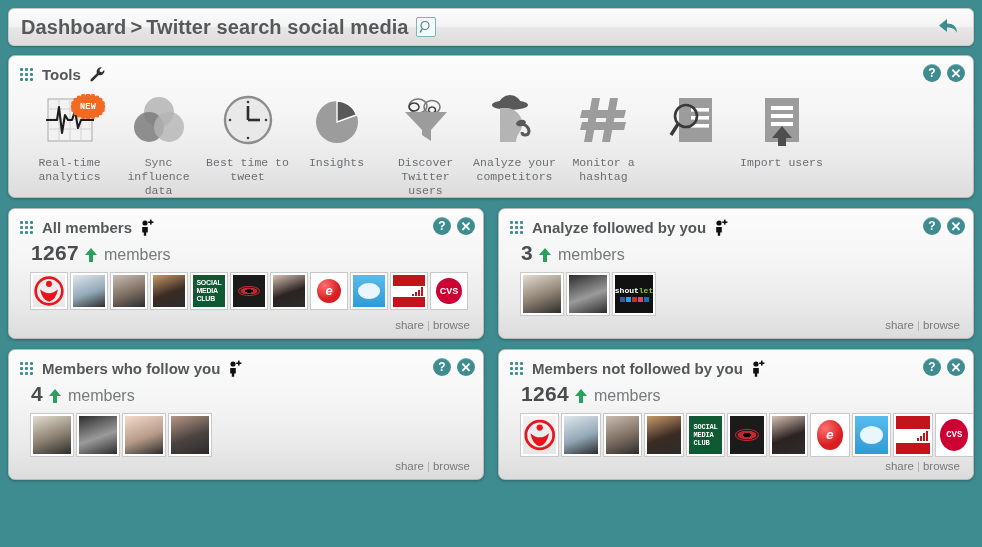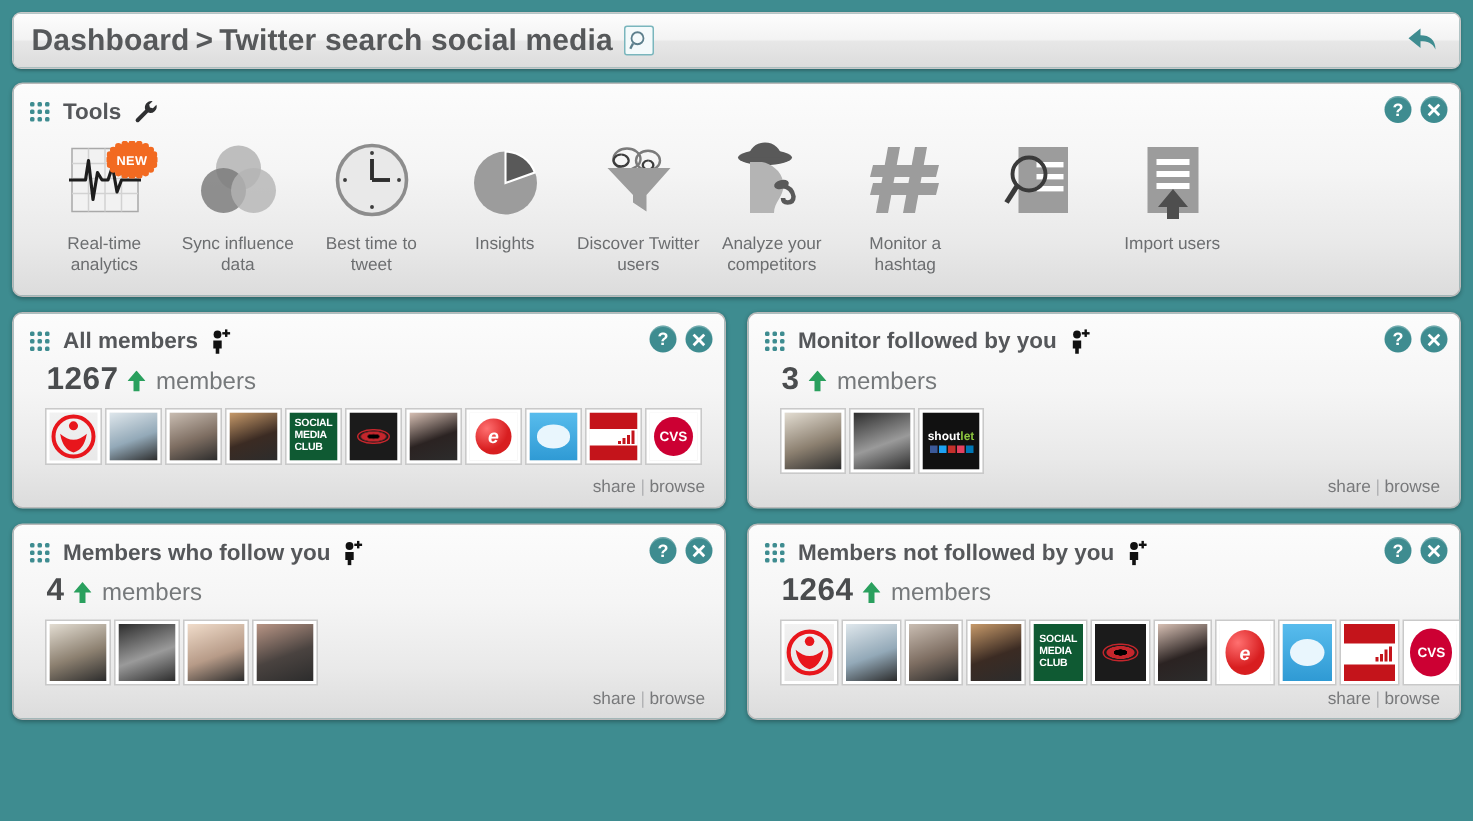--- a/index.html
+++ b/index.html
@@ -79,20 +79,21 @@
     cursor: pointer; line-height: 1;
     box-shadow: inset 0 1px 0 rgba(255,255,255,.25);
   }
   .cbtn.x { font-size: 13px; }
 
   
   .tools-panel { margin-top: 9px; height: 143px; }
   .tools-row {
     display: flex; align-items: flex-start;
     padding: 4px 16px 0 16px;
+    font-family: Liberation Mono, monospace;
   }
   .tool {
     width: 89px; text-align: center; cursor: pointer;
     position: relative;
   }
   .tool-ico {
     height: 62px; display: flex; align-items: center; justify-content: center;
     position: relative;
   }
   .tool-label {
@@ -127,21 +128,21 @@
     padding: 8px 0 0 22px;
   }
   .av {
     width: 36px; height: 36px;
     border: 2px solid #fff;
     outline: 1px solid #c9c9c9;
     background-size: cover; background-position: center;
     cursor: pointer; overflow: hidden;
     position: relative;
   }
-  .av.big { width: 42px; height: 42px; }
+  .av.big { width: 42px; height: 42px; font-family: Liberation Mono, monospace; }
   .av-inner { width:100%; height:100%; display:flex; align-items:center; justify-content:center; font-size:7px; }
   .panel-foot {
     position: absolute; right: 13px; bottom: 7px;
     font-size: 11.5px; color: #78797b;
   }
   .panel-foot a { color: #78797b; text-decoration: none; cursor: pointer; }
   .panel-foot .bar { color: #b0b1b3; padding: 0 3px; }
 </style>
 </head>
 <body>
@@ -463,21 +464,21 @@
             <i></i>
             <i></i>
             <i></i>
             <i></i>
             <i></i>
             <i></i>
             <i></i>
             <i></i>
             <i></i>
           </span>
-      <span class="panel-title">Monitor followed by you</span>
+      <span class="panel-title">Analyze followed by you</span>
       <span class="person-plus">
         <svg width="16" height="17" viewBox="0 0 16 17">
           <circle cx="6" cy="4" r="2.6" fill="#111"></circle>
           <path d="M3.2,8 h5.6 v5.4 h-1.6 v3.4 h-2.4 v-3.4 h-1.6 z" fill="#111"></path>
           <g fill="#111">
                 <rect x="11" y="0.6" width="1.6" height="5"></rect>
                 <rect x="9.2" y="2.4" width="5.2" height="1.6"></rect>
               </g>
         </svg>
       </span>

